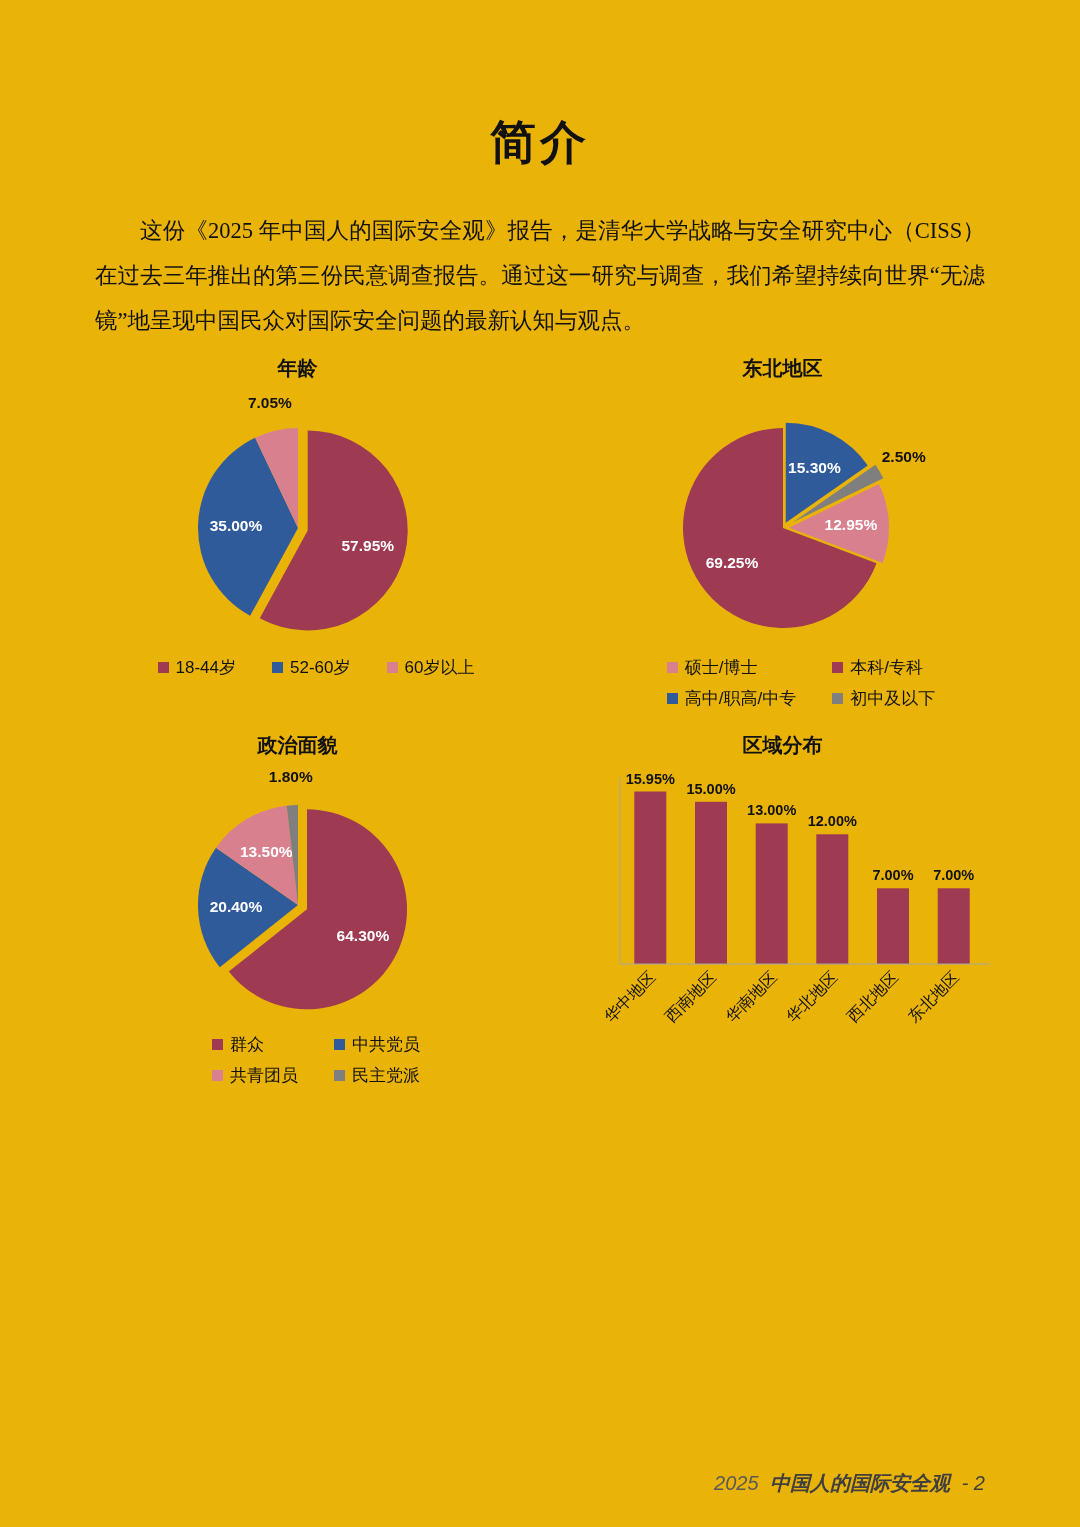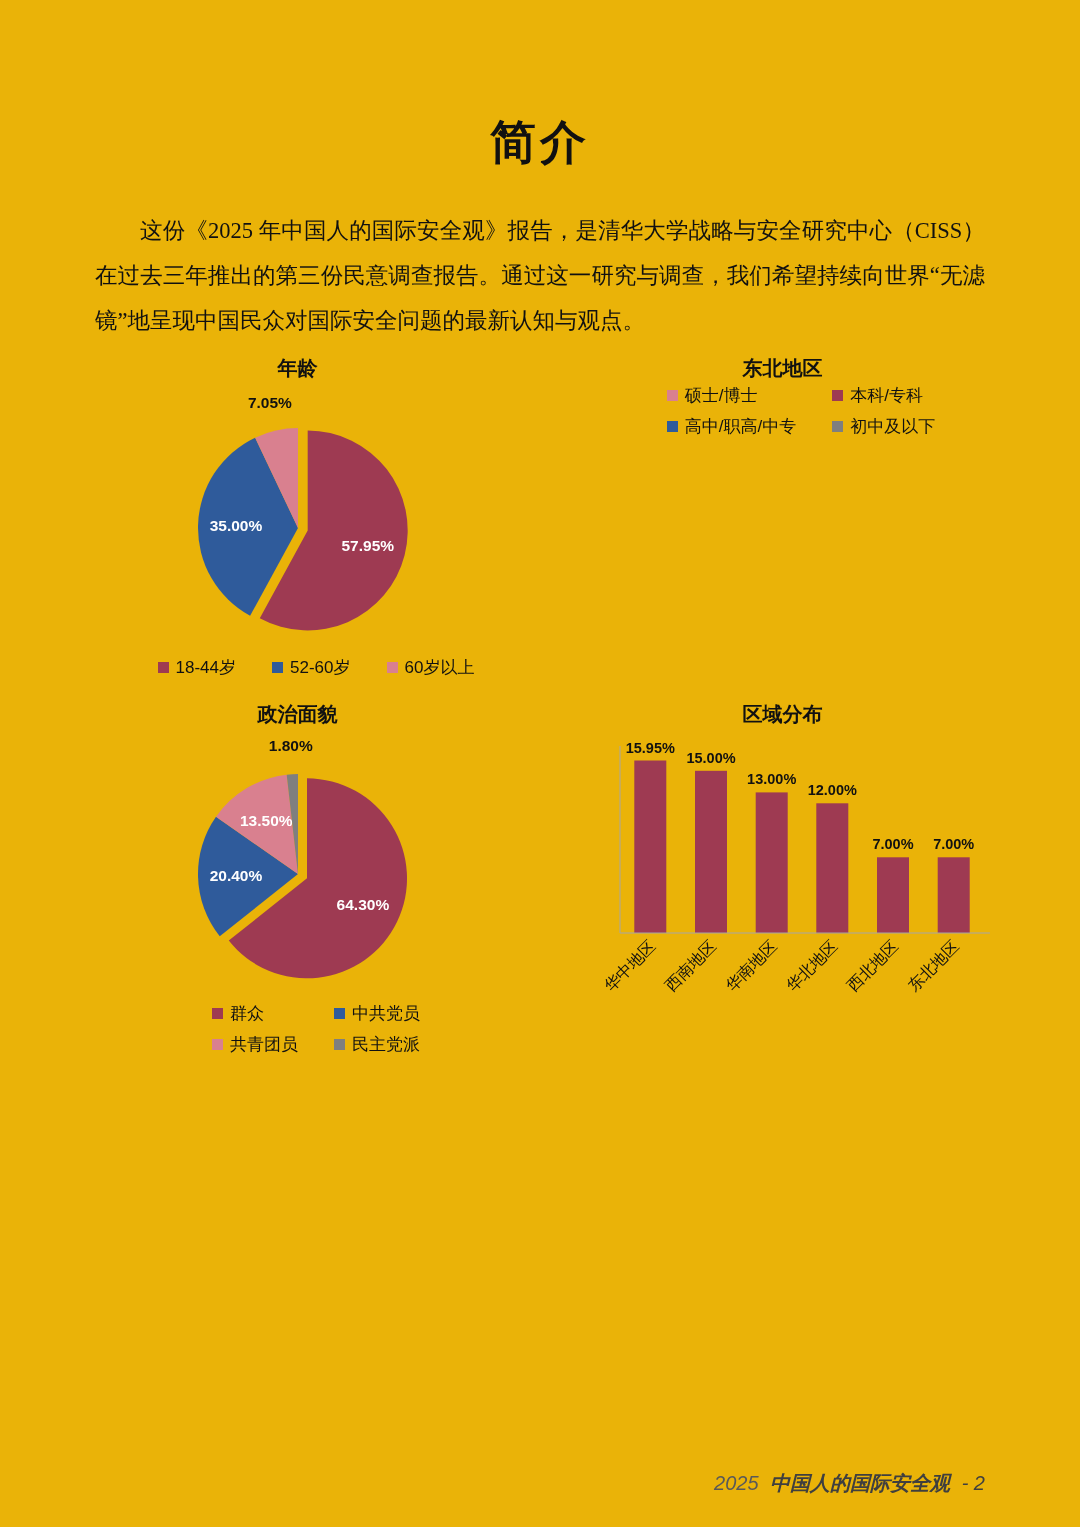--- a/index.html
+++ b/index.html
@@ -73,20 +73,30 @@
           </span>
           <span class="legend-item">
             <span class="swatch" style="background: rgb(217, 128, 143);"></span>
             <span class="legend-label">60岁以上</span>
           </span>
         </div>
     </div>
 
     <div class="chart-cell">
       <div class="chart-title">东北地区</div>
+      <div class="chart-canvas"><svg width="320" height="272" viewBox="0 0 320 272">
+            <path d="M 162.77 140.68 L 162.77 40.68 A 100 100 0 0 1 244.77 83.44 Z" fill="#2F5B9B"></path>
+            <text x="191.4" y="90.7" text-anchor="middle" class="pl-in">15.30%</text>
+            <path d="M 170.35 139.92 L 252.34 82.68 A 100 100 0 0 1 260.29 96.21 Z" fill="#7F7F7F"></path>
+            <text x="280.7" y="80.1" text-anchor="middle" class="pl-out">2.50%</text>
+            <path d="M 165.99 145.73 L 255.93 102.02 A 100 100 0 0 1 259.54 181.07 Z" fill="#D9808F"></path>
+            <text x="227.9" y="147.9" text-anchor="middle" class="pl-in">12.95%</text>
+            <path d="M 160.00 146.00 L 253.54 181.35 A 100 100 0 1 1 160.00 46.00 Z" fill="#9E3A52"></path>
+            <text x="109.0" y="186.3" text-anchor="middle" class="pl-in">69.25%</text>
+          </svg></div>
       <div class="legend" style="grid-template-columns: repeat(2, auto);">
           <span class="legend-item">
             <span class="swatch" style="background: rgb(217, 128, 143);"></span>
             <span class="legend-label">硕士/博士</span>
           </span>
           <span class="legend-item">
             <span class="swatch" style="background: rgb(158, 58, 82);"></span>
             <span class="legend-label">本科/专科</span>
           </span>
           <span class="legend-item">

